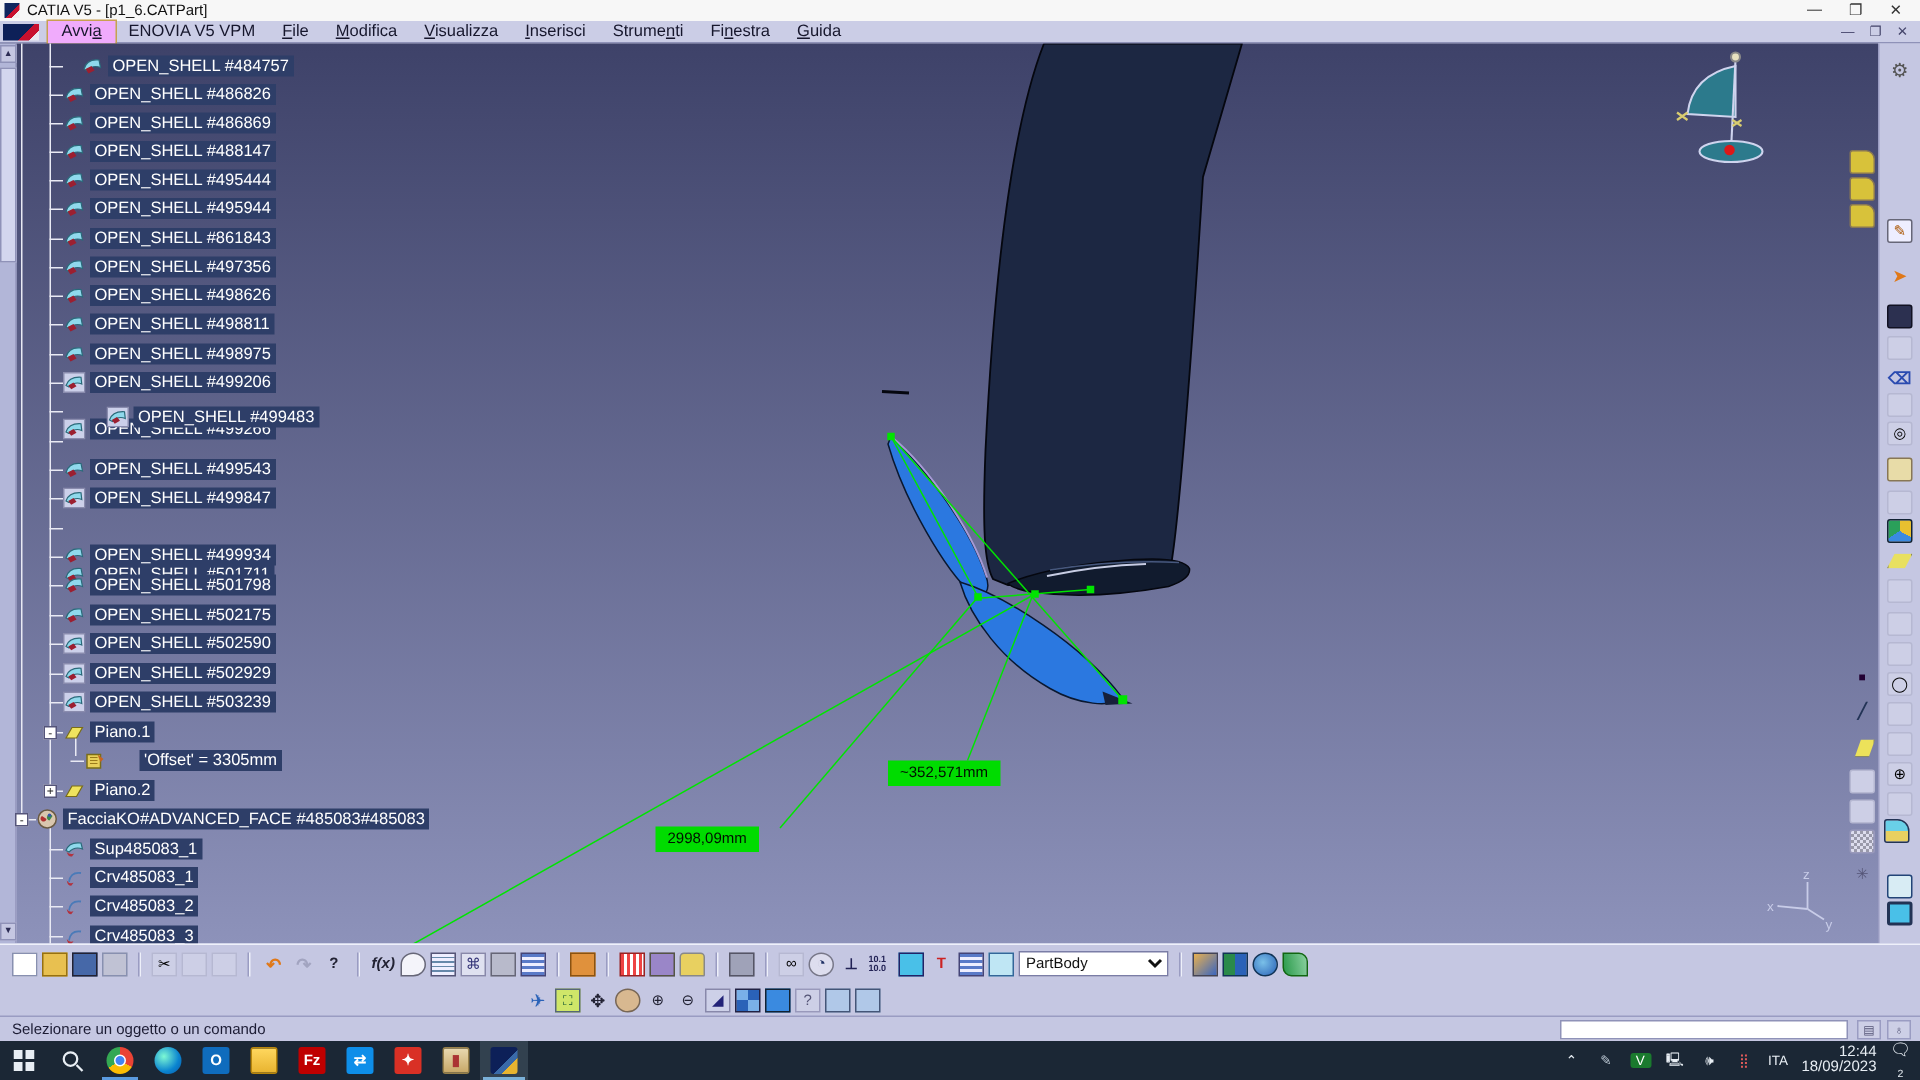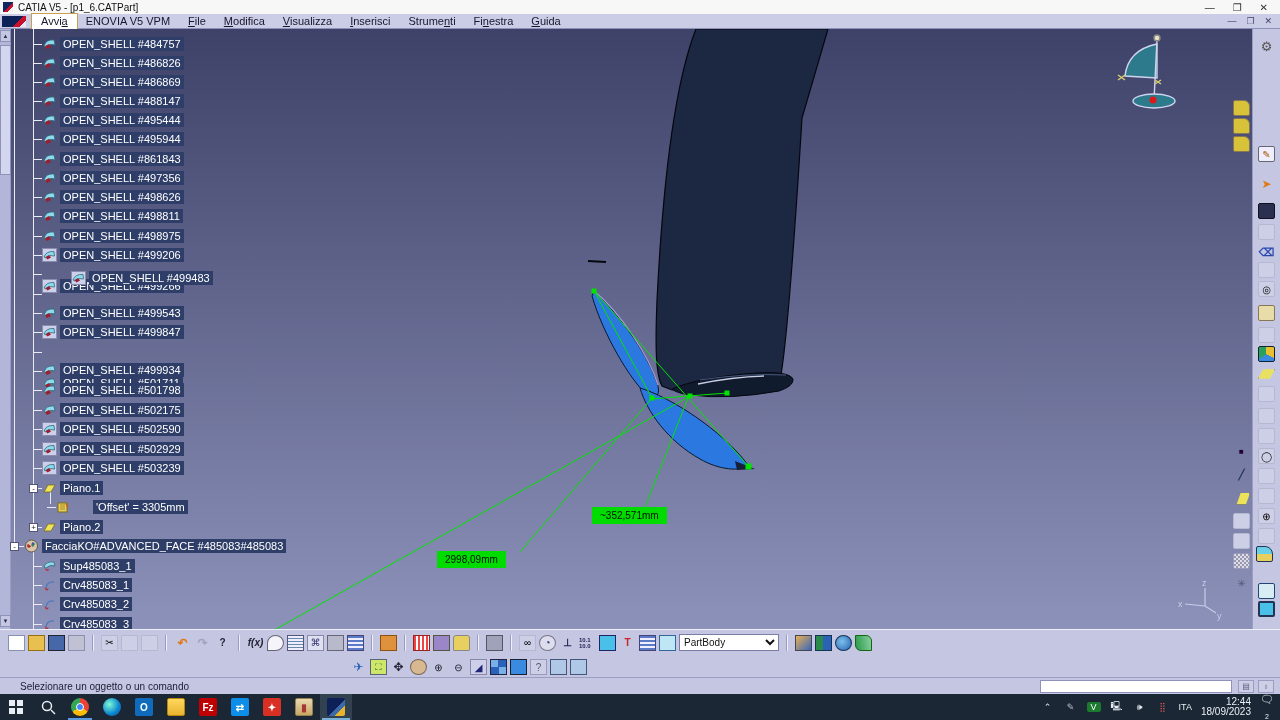--- a/index.html
+++ b/index.html
@@ -17,21 +17,21 @@
     color:#333; font-size:10px; }
   .win-ctrls span { cursor:default; }
 
   
   #menubar { left:0; top:14px; width:1280px; height:15px; background:#cbcde6;
     border-bottom:1px solid #8f92b8; display:flex; align-items:center;
     font-size:11px; color:#16162c; }
   #menu-logo { width:24px; height:11px; margin:0 6px 0 2px;
     background:linear-gradient(135deg,#0d2058 60%,#c8102e 60% 80%,#e8e8f0 80%); }
   .menu-item { padding:0 9px; height:15px; line-height:15px; white-space:nowrap; }
-  .menu-item.active { background:#ffffff; outline:1px solid #c8a050; }
+  .menu-item.active { background:#f0abfc; outline:1px solid #c8a050; }
   .child-ctrls { margin-left:auto; display:flex; gap:10px; padding-right:8px;
     color:#44446a; font-size:9px; }
 
   
   #viewport { left:0; top:29px; width:1252px; height:600px;
     background:linear-gradient(#3e4269,#8d92ba); overflow:hidden; }
   #model-svg { position:absolute; left:0; top:0; }
 
   
   .measure-label { position:absolute; background:#00dc00; color:#001000;
@@ -132,21 +132,21 @@
     border-right:1px solid #eef0fa; margin:0 4px; }
   .tb-icon { width:17px; height:16px; }
   #partbody-select { width:100px; height:17px; font-size:10px;
     font-family:"Liberation Sans",sans-serif; background:#fff;
     border:1px solid #7a7da6; color:#111; }
 
   
   #statusbar { left:0; top:677px; width:1280px; height:17px; background:#c5c7e2;
     border-top:1px solid #9a9cc2; font-size:10px; color:#1c1c34;
     display:flex; align-items:center; }
-  #status-msg { padding-left:20px; }
+  #status-msg { padding-left:8px; }
   #cmd-input { position:absolute; left:1040px; top:2px; width:192px; height:13px;
     background:#fff; border:1px solid #8f92b8; font-size:9px; padding:0 3px;
     font-family:"Liberation Sans",sans-serif; }
   .status-btn { position:absolute; top:2px; width:16px; height:13px;
     background:#cdcfe6; border:1px solid #9a9cc2; font-size:8px; color:#557;
     text-align:center; line-height:12px; }
 
   
   #taskbar { left:0; top:694px; width:1280px; height:26px; background:#1b2735;
     display:flex; align-items:center; color:#e8eef4; }
@@ -264,21 +264,21 @@
     <div id="sb-thumb"></div>
     <div class="sb-btn" style="top:586px;">▼</div>
   </div>
 
   <div id="tree" class="abs">
       <div class="tree-line" style="left: 33px; top: 0px; width: 1px; height: 496px;"></div>
       <div class="tree-line" style="left: 14px; top: 0px; width: 1px; height: 515px;"></div>
       <div class="tree-line" style="left: 50px; top: 460px; width: 1px; height: 15px;"></div>
       <div class="tree-line" style="left: 33px; top: 515px; width: 1px; height: 93px;"></div>
       <div class="tree-line" style="left: 33px; top: 15px; width: 9px; height: 1px;"></div>
-      <div class="tree-row" style="left: 42px; top: 8px;">
+      <div class="tree-row" style="left: 54px; top: 8px;">
         <svg class="tree-ico" viewBox="0 0 15 14">
           <path d="M2 9 Q4 2 12 3 L13 8 Q8 6 4 10 Z" fill="#8fd9ec" stroke="#2a6a7a" stroke-width="0.8"></path>
           <path d="M3 9 l4 -2 2 3 -4 2 z" fill="#9c1f30"></path>
         </svg>
         <span class="tree-label">OPEN_SHELL #484757</span>
       </div>
       <div class="tree-line" style="left: 33px; top: 34px; width: 9px; height: 1px;"></div>
       <div class="tree-row" style="left: 42px; top: 27px;">
         <svg class="tree-ico" viewBox="0 0 15 14">
           <path d="M2 9 Q4 2 12 3 L13 8 Q8 6 4 10 Z" fill="#8fd9ec" stroke="#2a6a7a" stroke-width="0.8"></path>

